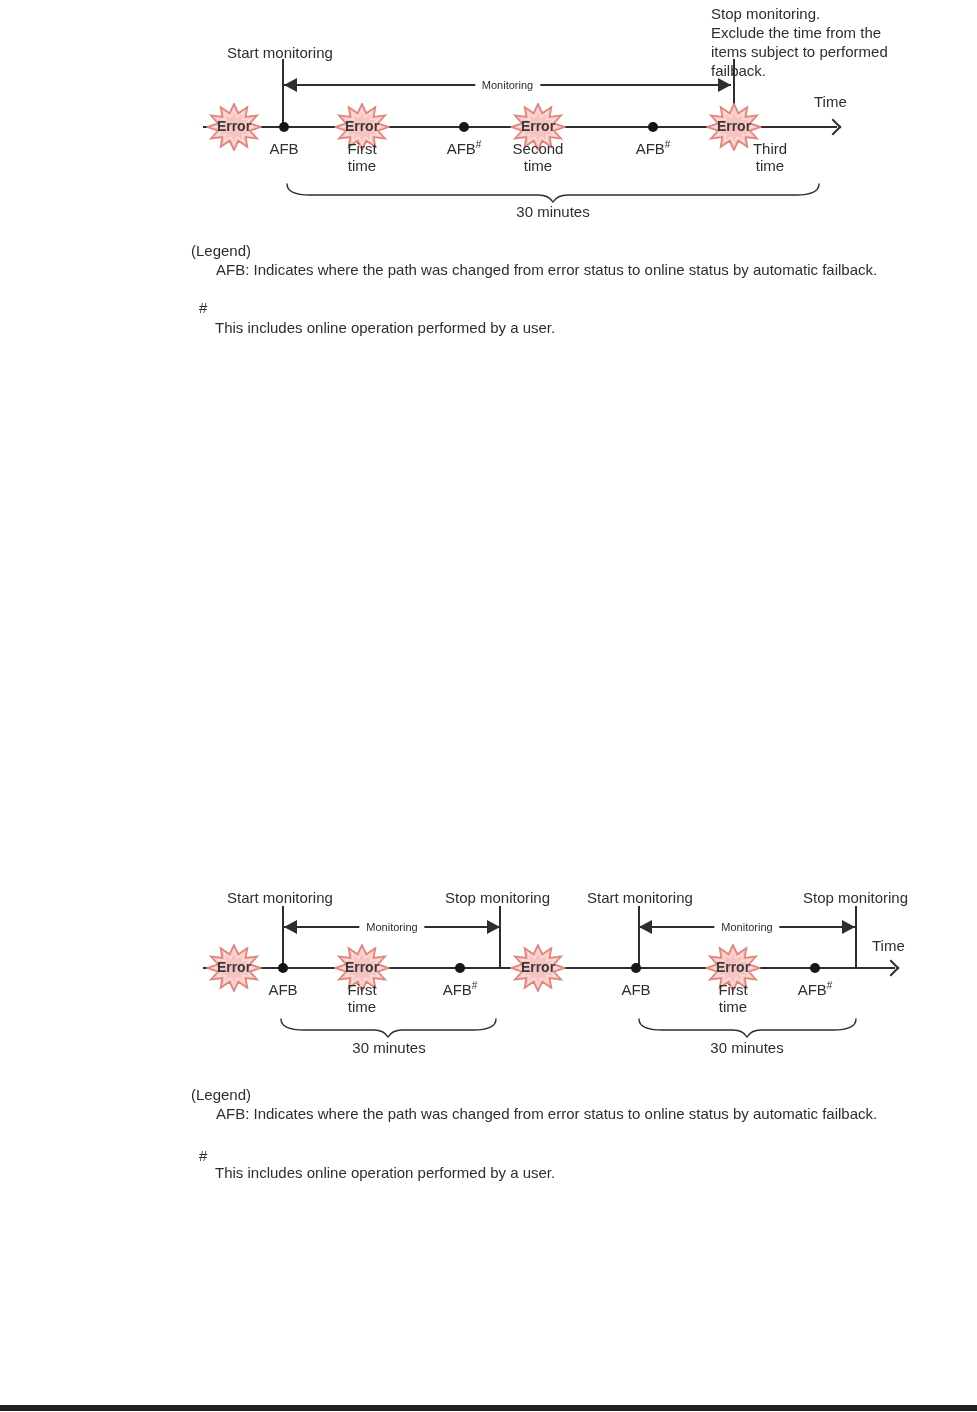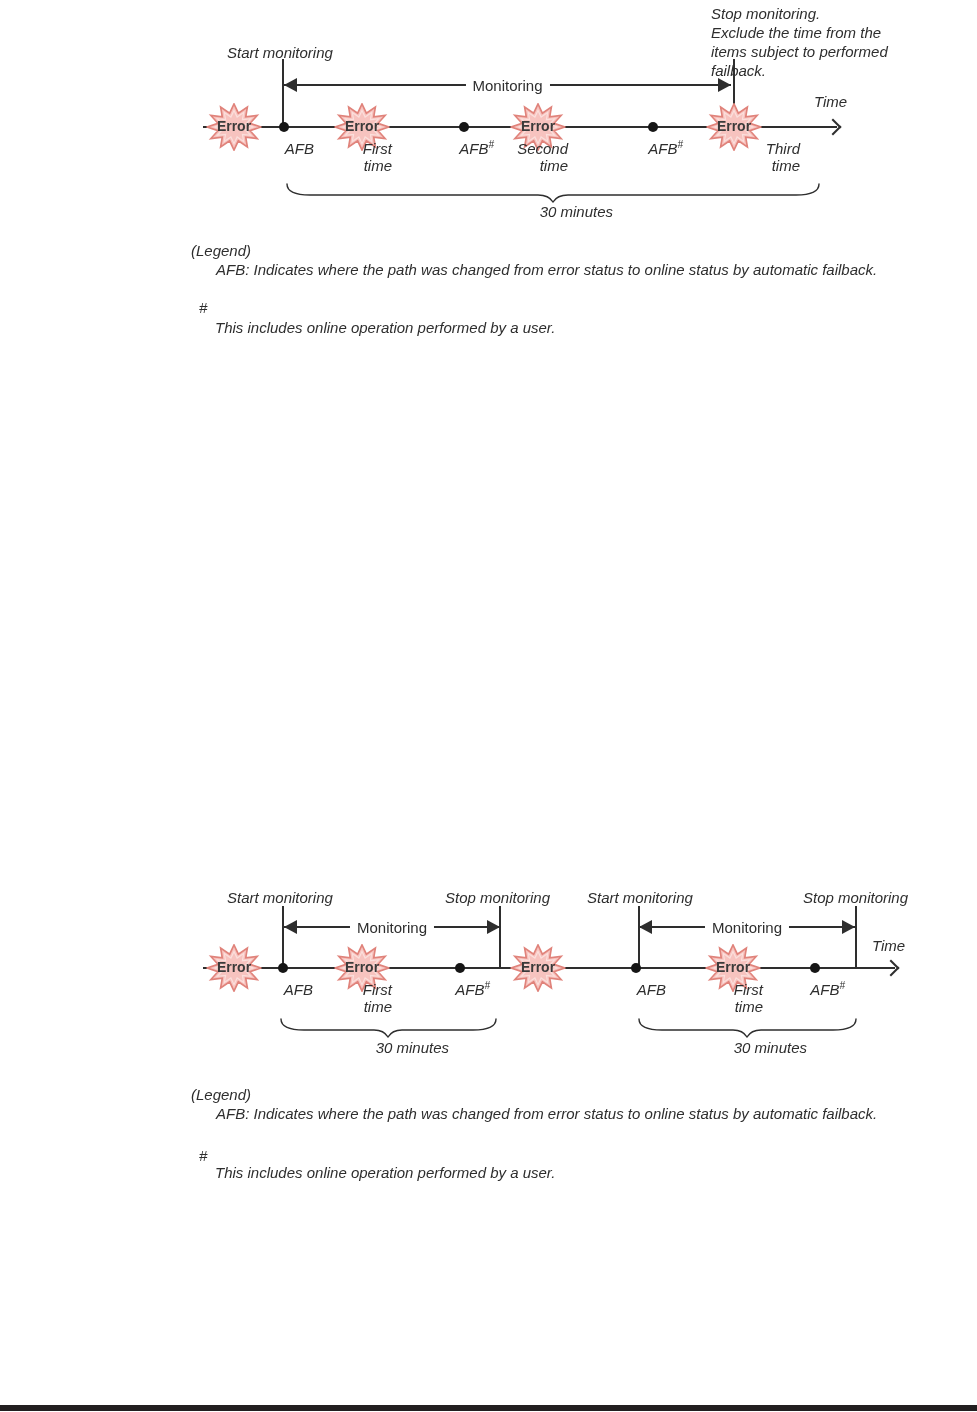--- a/index.html
+++ b/index.html
@@ -1,31 +1,31 @@
 <!DOCTYPE html>
 <html><head>
 <meta charset="utf-8">
 <style>
   html,body{margin:0;padding:0;background:#fff;}
   .page{position:relative;width:977px;height:1412px;background:#ffffff;overflow:hidden;
         font-family:"Liberation Sans",sans-serif;color:#2e2e2e;}
-  .lbl{position:absolute;font-size:15px;line-height:17px;white-space:nowrap;color:#2e2e2e;font-style:italic;}
-  .ctr{text-align:right;white-space:normal;}
+  .lbl{position:absolute;font-size:15px;line-height:17px;white-space:nowrap;color:#2e2e2e;}
+  .ctr{text-align:center;white-space:normal;}
   .vline{position:absolute;width:2px;background:#2e2e2e;}
   .dot{position:absolute;width:10px;height:10px;border-radius:50%;background:#161616;}
   .timeline{position:absolute;height:0;border-top:2px solid #2e2e2e;}
   .timeline::after{content:"";position:absolute;right:-2px;top:-7px;width:10px;height:10px;
         border-top:2px solid #2e2e2e;border-right:2px solid #2e2e2e;transform:rotate(45deg);}
   .harrow{position:absolute;height:0;border-top:2px solid #2e2e2e;}
   .harrow::before{content:"";position:absolute;left:0;top:-8px;width:0;height:0;
         border-top:7px solid transparent;border-bottom:7px solid transparent;border-right:13px solid #2e2e2e;}
   .harrow::after{content:"";position:absolute;right:0;top:-8px;width:0;height:0;
         border-top:7px solid transparent;border-bottom:7px solid transparent;border-left:13px solid #2e2e2e;}
   .alabel{position:absolute;left:50%;top:-10px;transform:translateX(-50%);
-        background:#fff;padding:0 7px;font-size:15px;line-height:19px;white-space:nowrap;}
+        background:#fff;padding:0 7px;font-size:11px;line-height:19px;white-space:nowrap;}
   .star{position:absolute;width:56px;height:48px;font-weight:bold;}
   .star svg{position:absolute;left:0;top:0;width:56px;height:48px;}
   .star .etext{position:absolute;left:0;top:15px;width:100%;text-align:center;
         font-size:14px;color:#3a3a3a;}
   .brace{position:absolute;}
   .sup{font-size:10px;line-height:0;vertical-align:super;}
   .stopblock div{height:19px;line-height:19px;}
   .footerbar{position:absolute;left:0;top:1405px;width:977px;height:6px;background:#221f20;}
 </style>
 </head>

